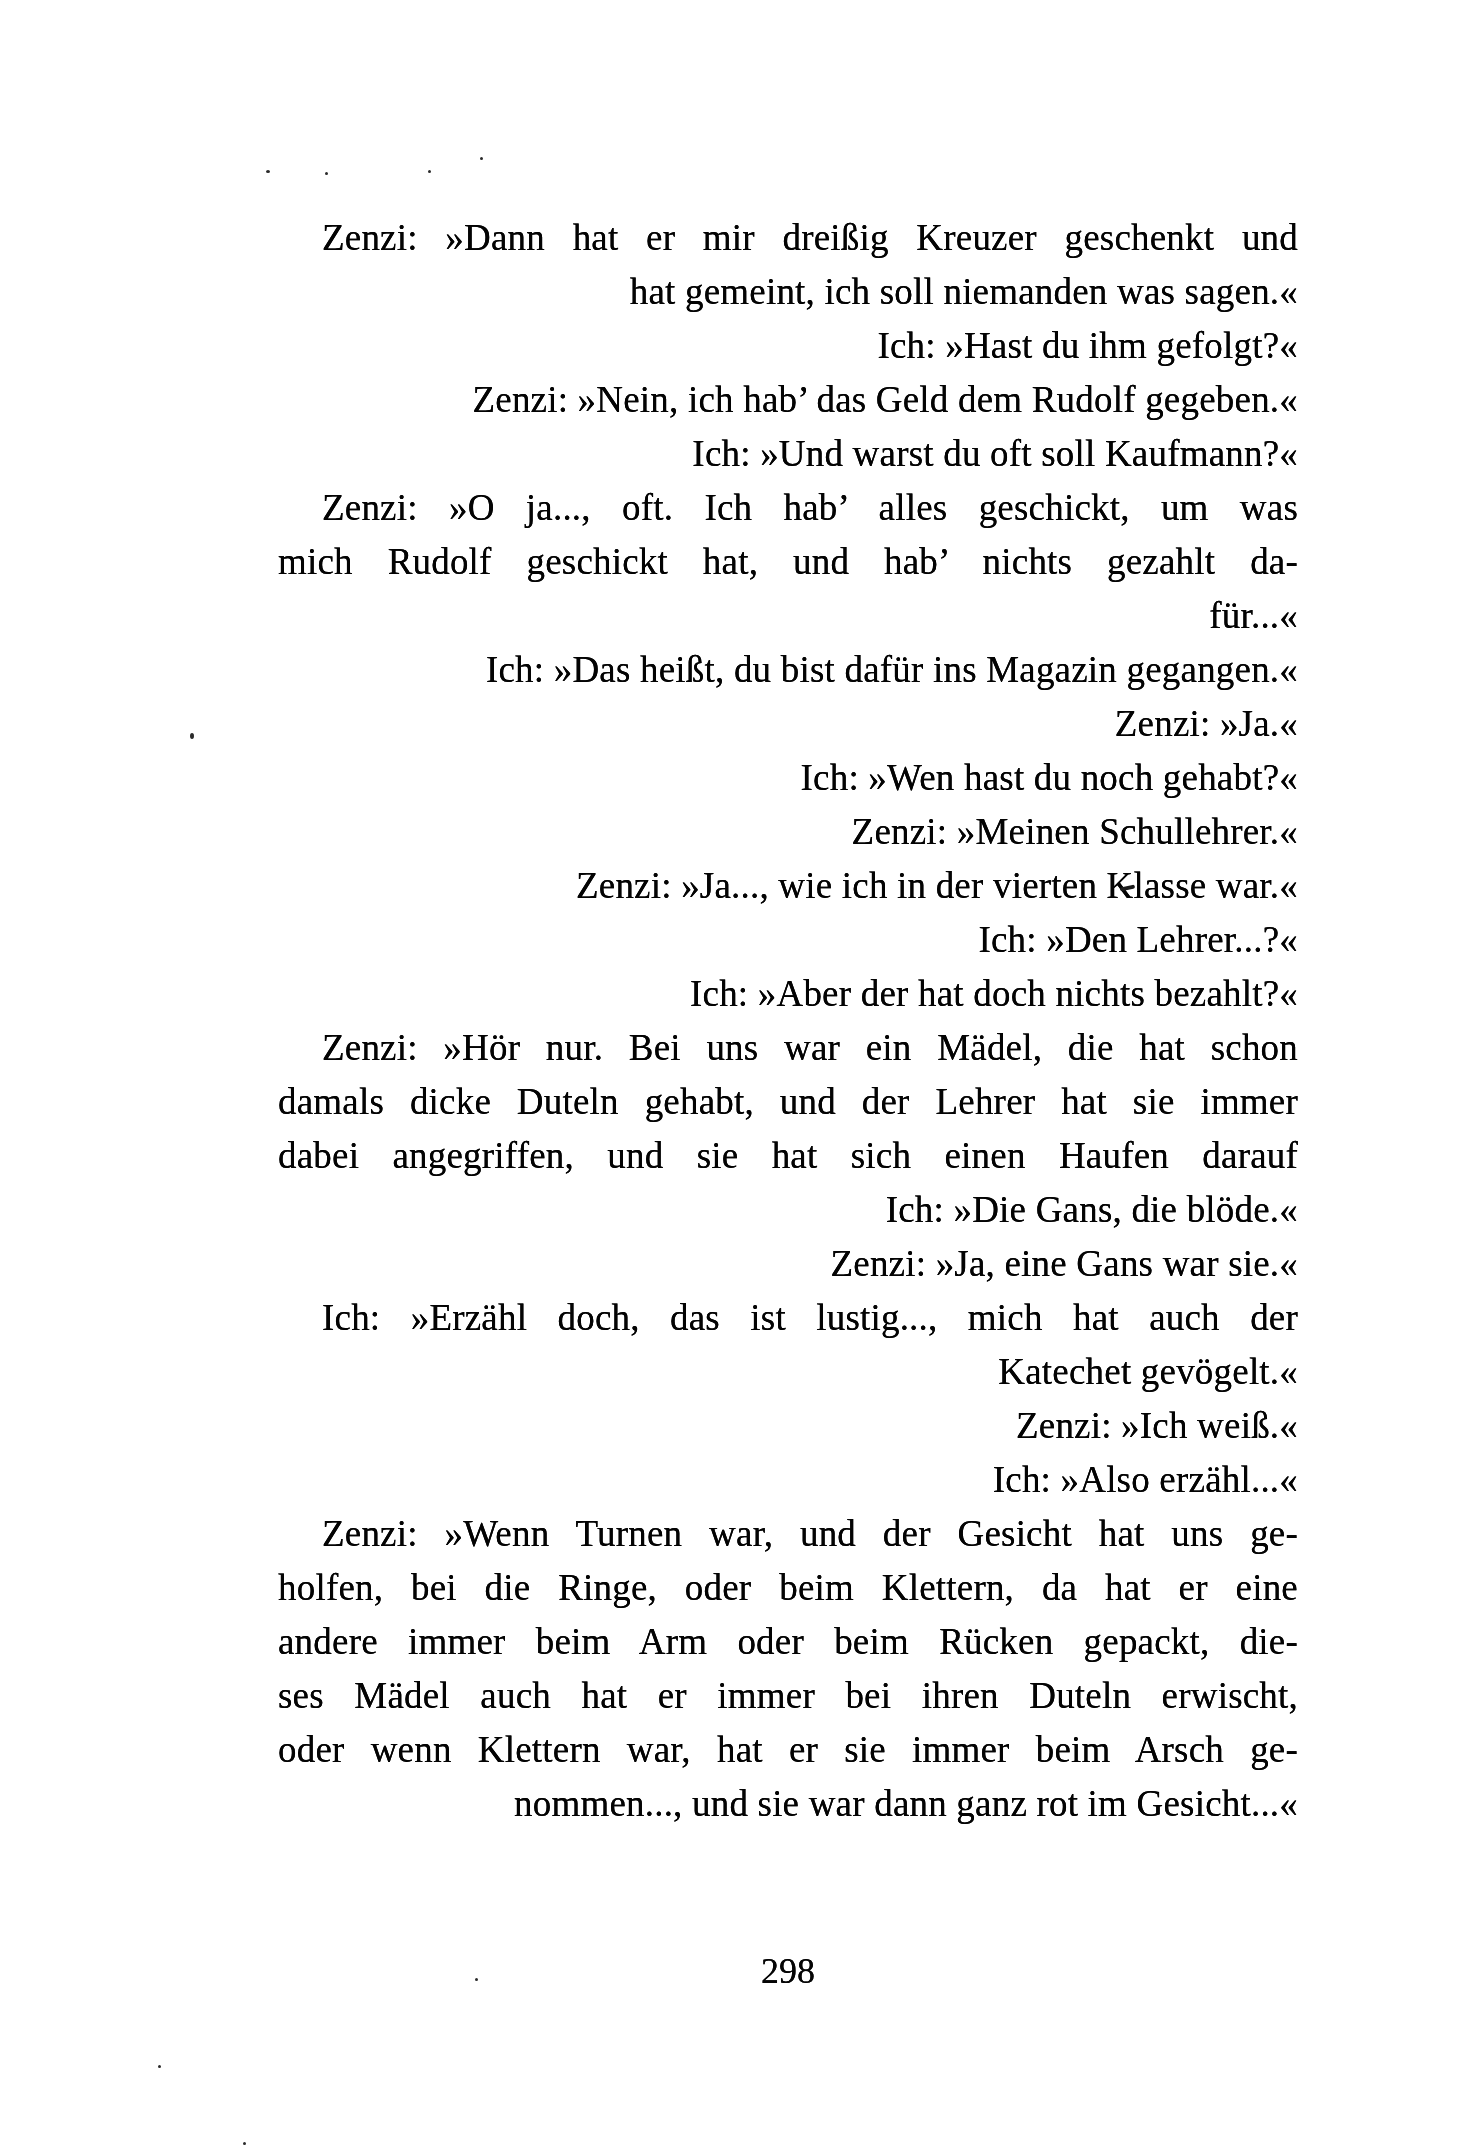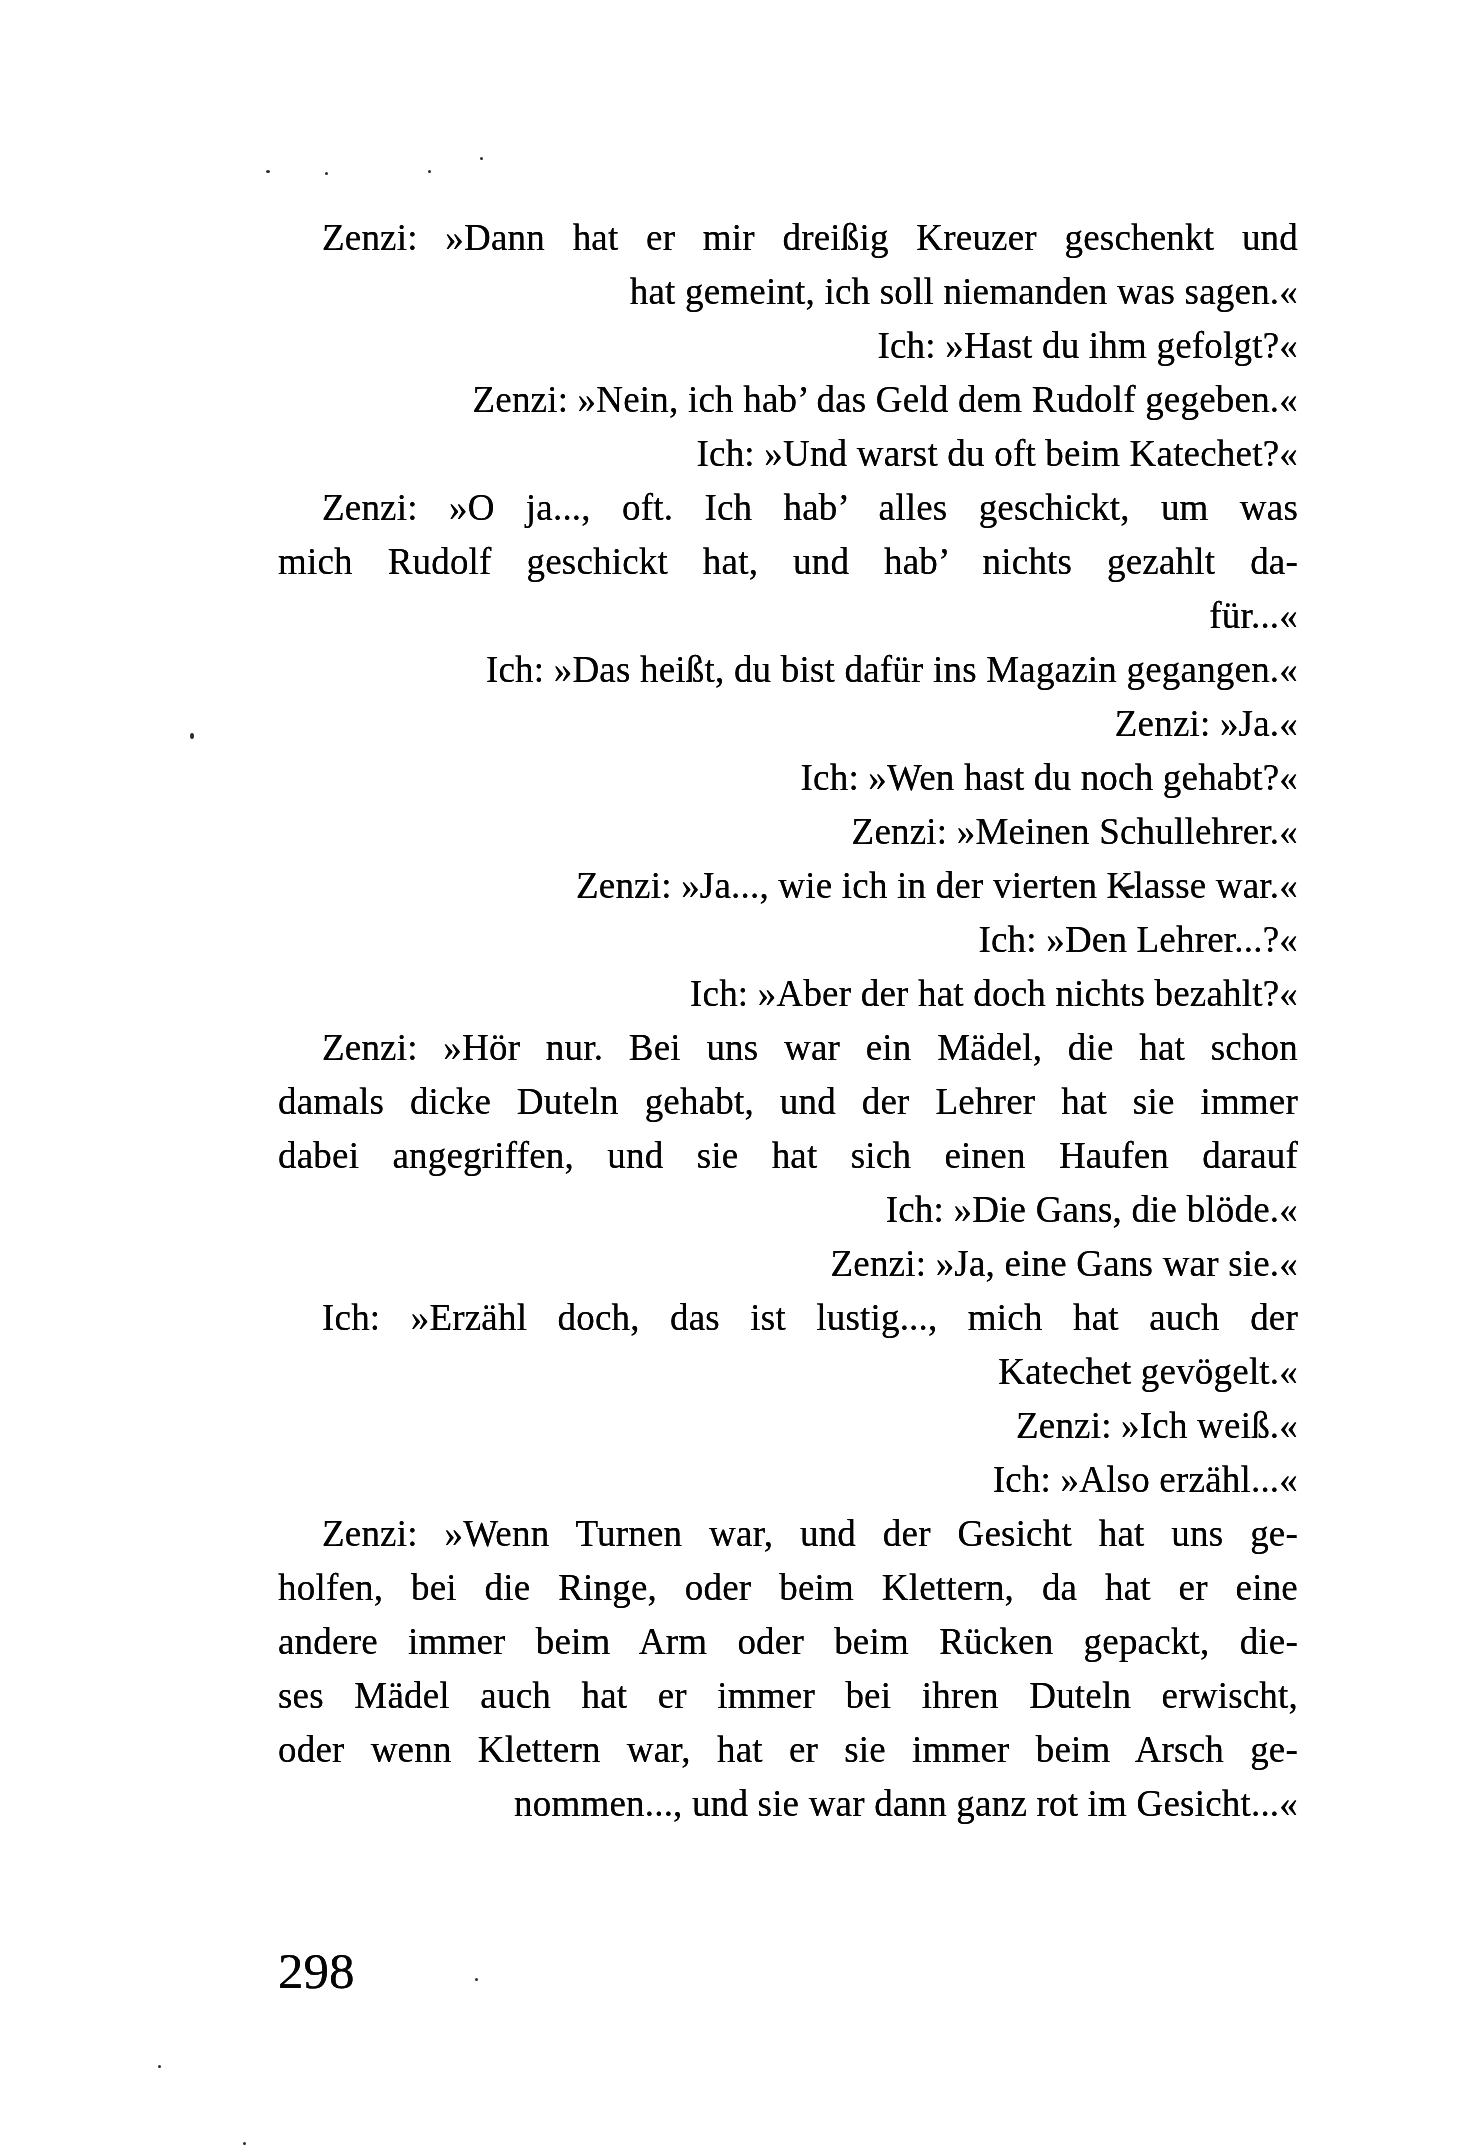--- a/index.html
+++ b/index.html
@@ -46,21 +46,22 @@
   .line.indent {
     text-indent: 44px;
   }
   .page-number {
     position: absolute;
     top: 1944px;
     left: 250px;
     width: 1020px;
     height: 54px;
     line-height: 54px;
-    font-size: 51px;
+    text-align: center;
+    font-size: 36px;
     color: #050505;
     text-shadow: 0 0 0.5px #000;
   }
   .speck {
     position: absolute;
     background: #2a2a2a;
     border-radius: 50%;
   }
   .dashmark {
     position: absolute;
@@ -73,21 +74,21 @@
 <body>
 
 <div class="page">
 
   <div class="text-block">
 
   <div class="line justify indent">Zenzi: »Dann hat er mir dreißig Kreuzer geschenkt und</div>
       <div class="line plain">hat gemeint, ich soll niemanden was sagen.«</div>
       <div class="line plain indent">Ich: »Hast du ihm gefolgt?«</div>
       <div class="line plain indent">Zenzi: »Nein, ich hab’ das Geld dem Rudolf gegeben.«</div>
-      <div class="line plain indent">Ich: »Und warst du oft beim Katechet?«</div>
+      <div class="line plain indent">Ich: »Und warst du oft soll Kaufmann?«</div>
       <div class="line justify indent">Zenzi: »O ja..., oft. Ich hab’ alles geschickt, um was</div>
       <div class="line justify">mich Rudolf geschickt hat, und hab’ nichts gezahlt da-</div>
       <div class="line plain">für...«</div>
       <div class="line plain indent">Ich: »Das heißt, du bist dafür ins Magazin gegangen.«</div>
       <div class="line plain indent">Zenzi: »Ja.«</div>
       <div class="line plain indent">Ich: »Wen hast du noch gehabt?«</div>
       <div class="line plain indent">Zenzi: »Meinen Schullehrer.«</div>
       <div class="line plain indent">Zenzi: »Ja..., wie ich in der vierten Klasse war.«</div>
       <div class="line plain indent">Ich: »Den Lehrer...?«</div>
       <div class="line plain indent">Ich: »Aber der hat doch nichts bezahlt?«</div>

